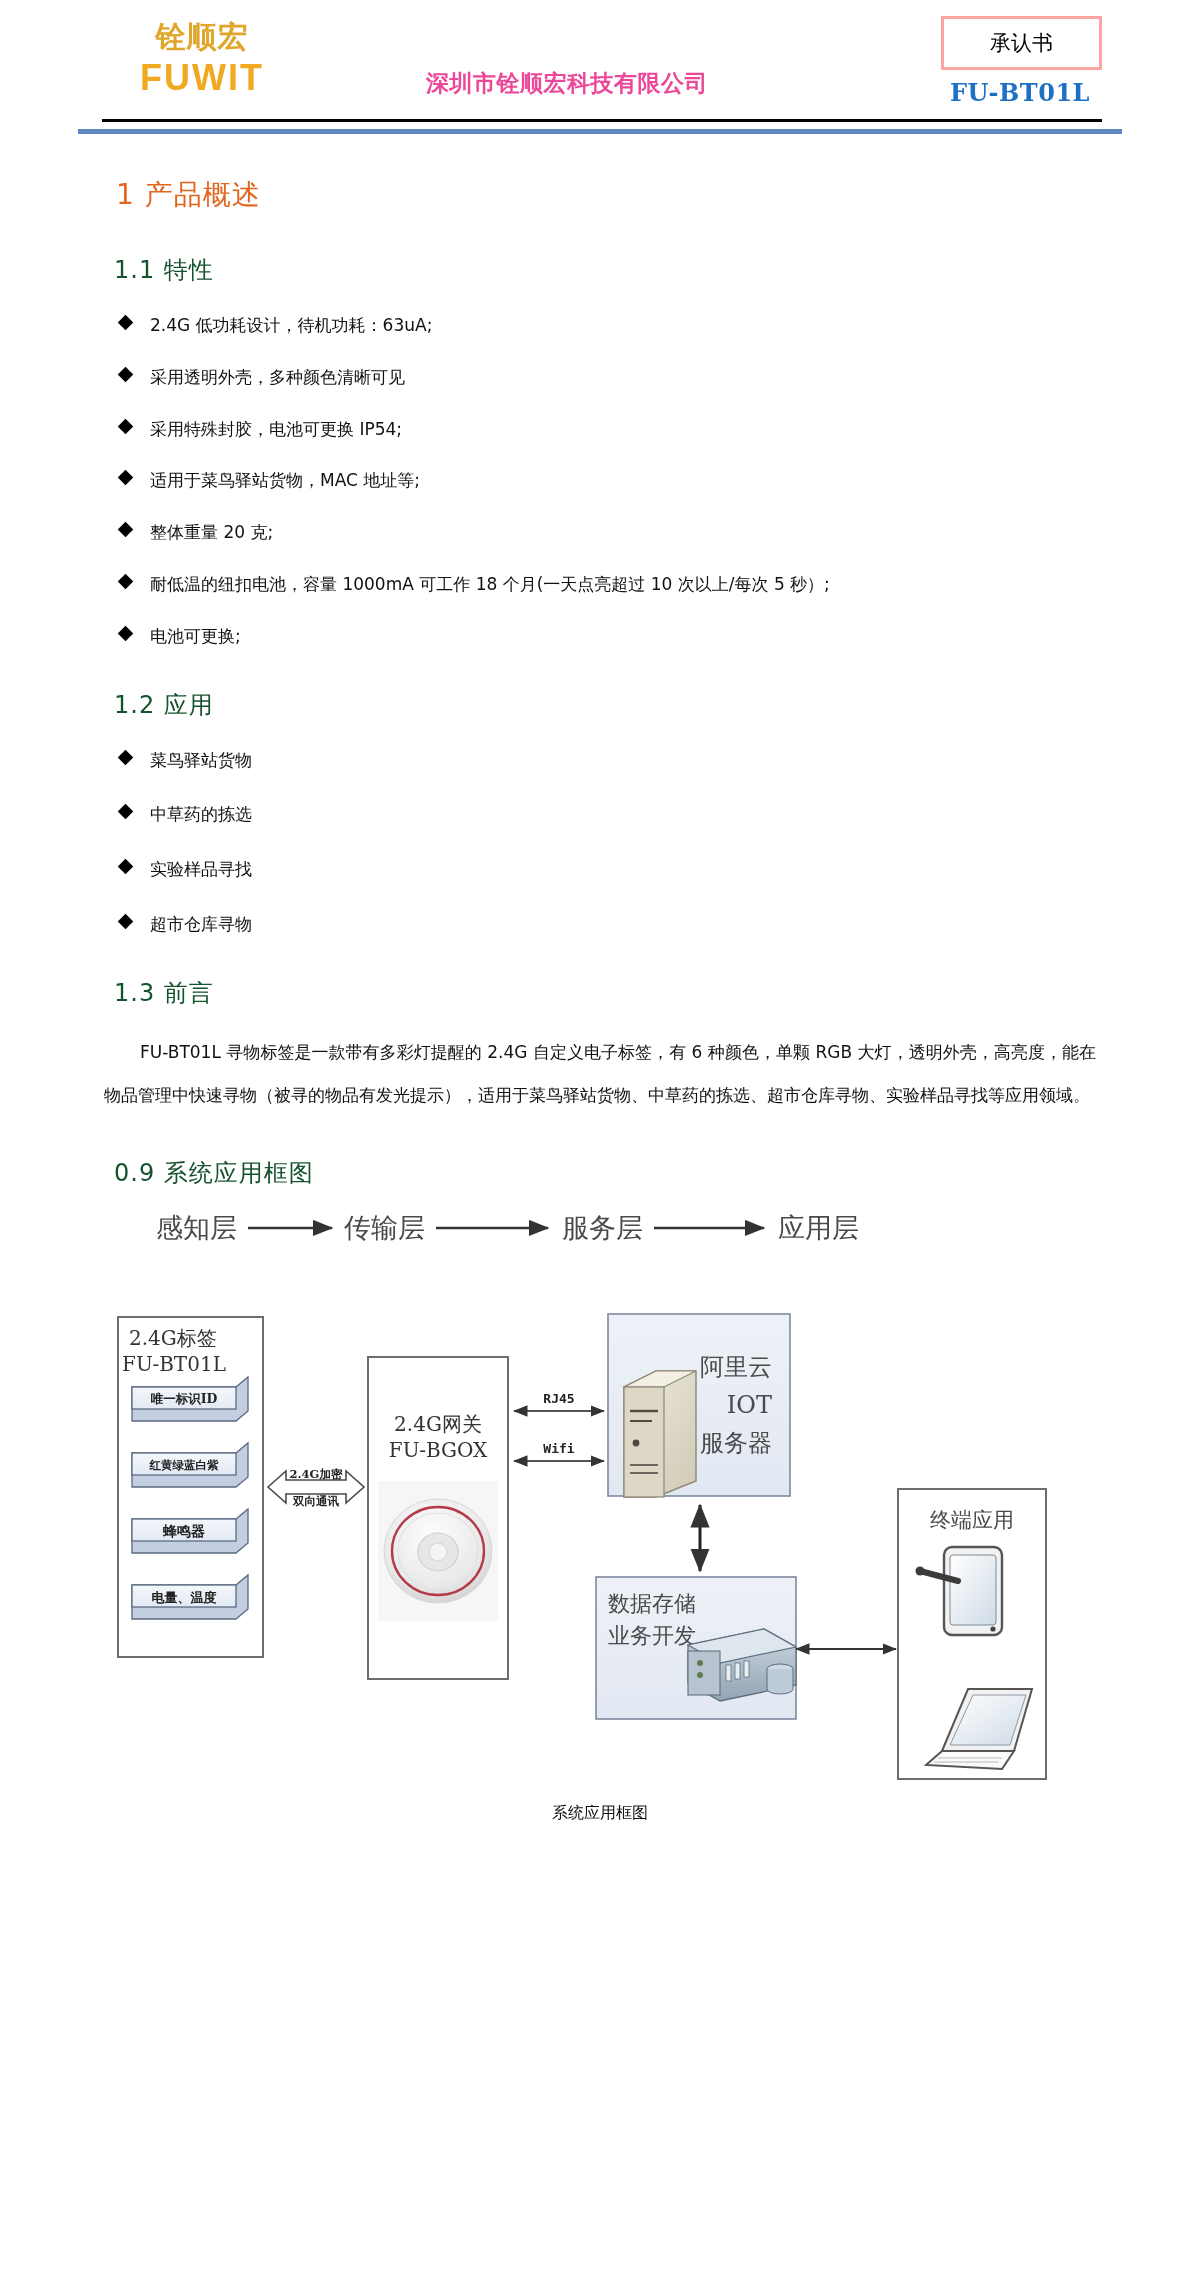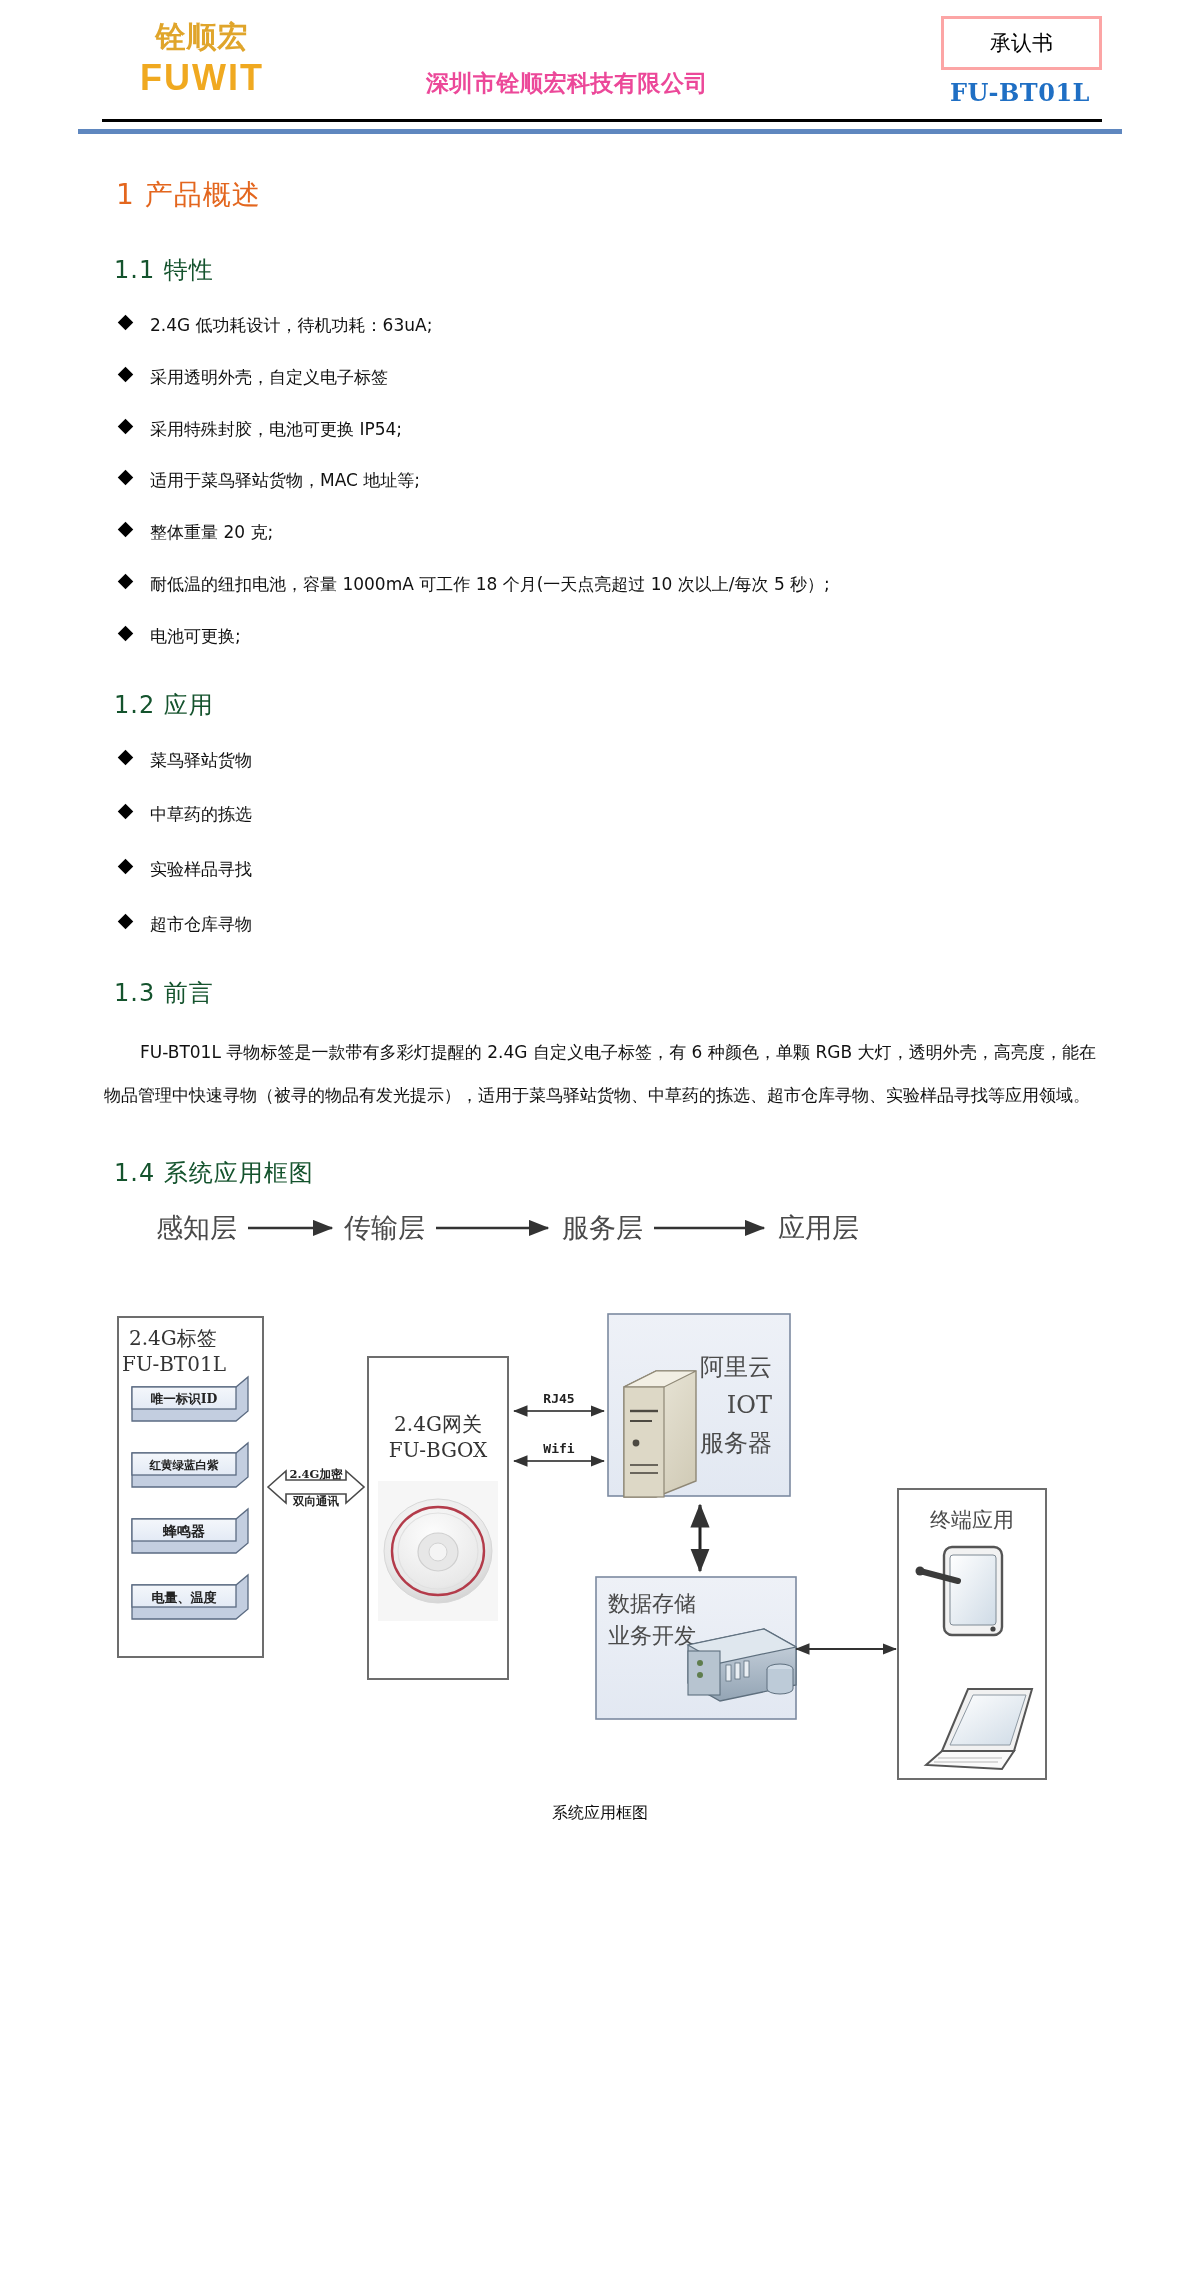--- a/index.html
+++ b/index.html
@@ -194,40 +194,40 @@
     <div class="model-no">FU-BT01L</div>
     <div class="rule-thin"></div>
     <div class="rule-thick"></div>
   </div>
 
   <h1 class="sec">1  产品概述</h1>
 
   <h2 class="sub">1.1  特性</h2>
   <ul class="bullets feats">
     <li><span class="dia"></span><span>2.4G 低功耗设计，待机功耗：63uA;</span></li>
-    <li><span class="dia"></span><span>采用透明外壳，自定义电子标签</span></li>
+    <li><span class="dia"></span><span>采用透明外壳，多种颜色清晰可见</span></li>
     <li><span class="dia"></span><span>采用特殊封胶，电池可更换 IP54;</span></li>
     <li><span class="dia"></span><span>适用于菜鸟驿站货物，MAC 地址等;</span></li>
     <li><span class="dia"></span><span>整体重量 20 克;</span></li>
     <li><span class="dia"></span><span>耐低温的纽扣电池，容量 1000mA 可工作 18 个月(一天点亮超过 10 次以上/每次 5 秒）;</span></li>
     <li><span class="dia"></span><span>电池可更换;</span></li>
   </ul>
 
   <h2 class="sub">1.2  应用</h2>
   <ul class="bullets apps">
     <li><span class="dia"></span><span>菜鸟驿站货物</span></li>
     <li><span class="dia"></span><span>中草药的拣选</span></li>
     <li><span class="dia"></span><span>实验样品寻找</span></li>
     <li><span class="dia"></span><span>超市仓库寻物</span></li>
   </ul>
 
   <h2 class="sub">1.3  前言</h2>
   <p class="body">FU-BT01L 寻物标签是一款带有多彩灯提醒的 2.4G 自定义电子标签，有 6 种颜色，单颗 RGB 大灯，透明外壳，高亮度，能在物品管理中快速寻物（被寻的物品有发光提示），适用于菜鸟驿站货物、中草药的拣选、超市仓库寻物、实验样品寻找等应用领域。</p>
 
-  <h2 class="sub">1.4  系统应用框图</h2>
+  <h2 class="sub">0.9  系统应用框图</h2>
 
   <div class="figure">
     <svg class="diag-svg" width="1008" height="600" viewBox="0 0 1008 600">
       <defs>
         <marker id="arrEnd" markerWidth="9" markerHeight="9" refX="7.5" refY="3.2" orient="auto">
           <path d="M0,0 L8,3.2 L0,6.4 z" fill="#333"></path>
         </marker>
         <marker id="arrStart" markerWidth="9" markerHeight="9" refX="0.5" refY="3.2" orient="auto">
           <path d="M8,0 L0,3.2 L8,6.4 z" fill="#333"></path>
         </marker>

